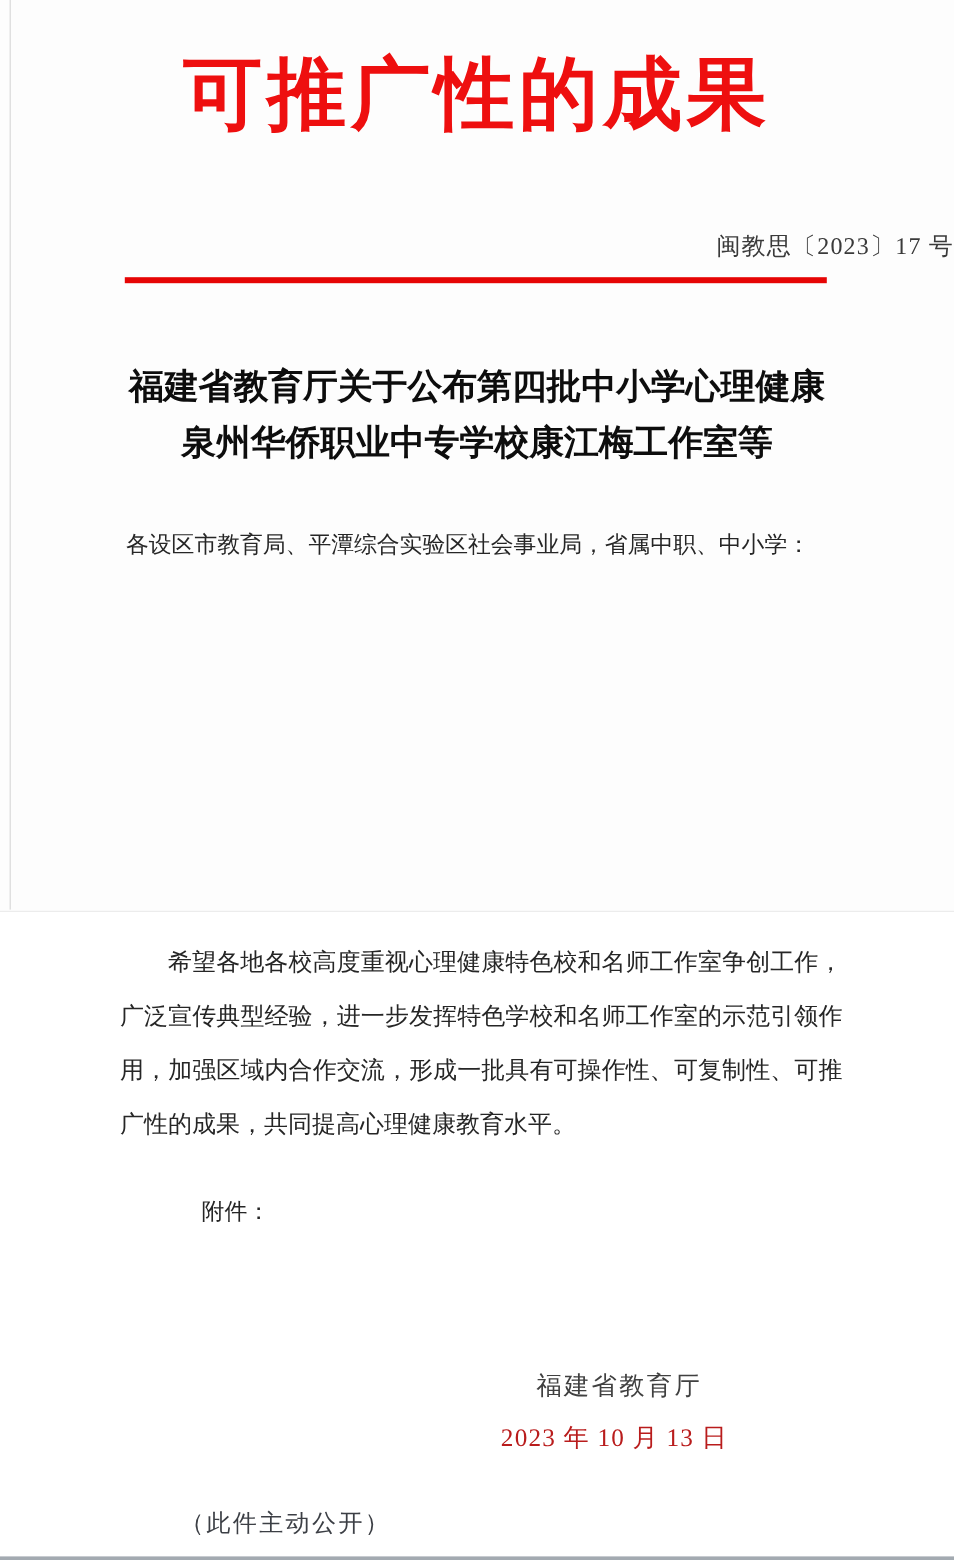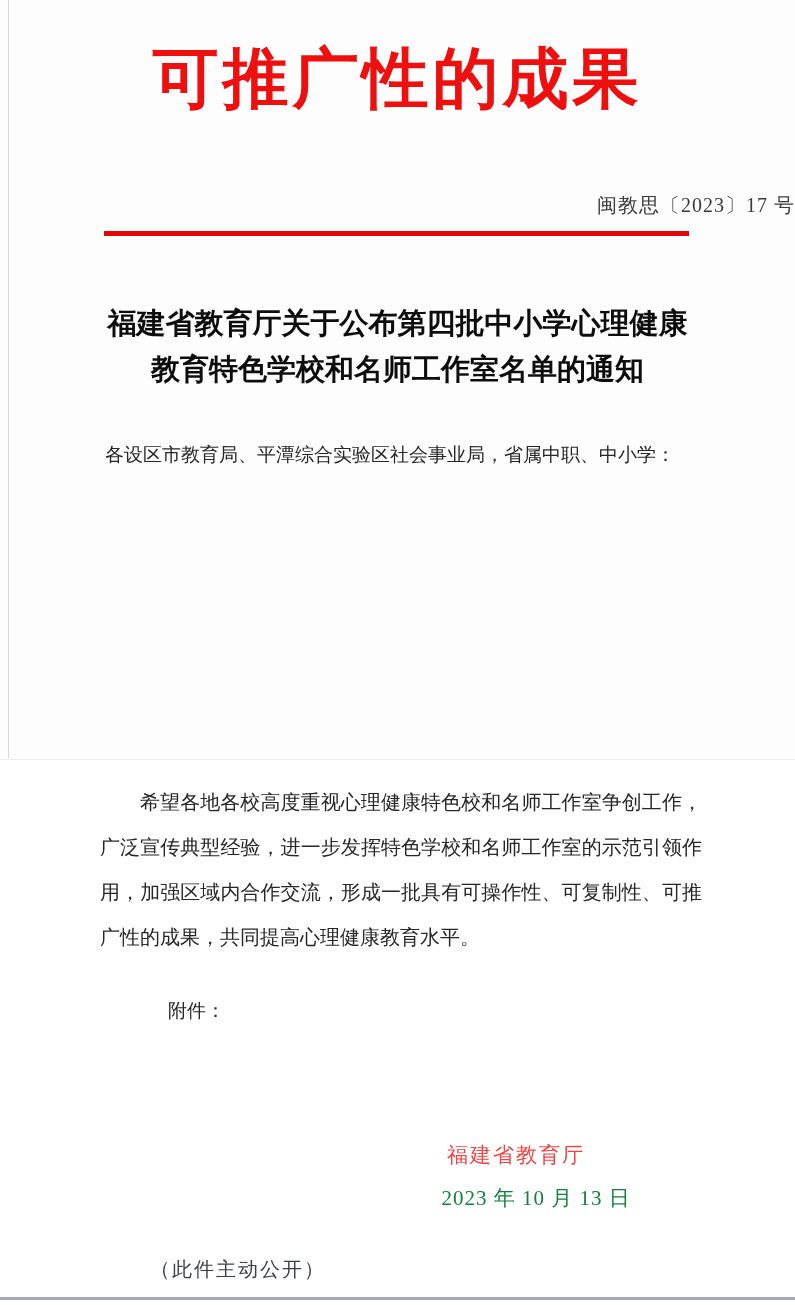--- a/index.html
+++ b/index.html
@@ -106,31 +106,31 @@
     color: #262626;
   }
   .attachments .att-label { white-space: nowrap; margin-left: 18px; }
   .attachments .att-items div { white-space: nowrap; }
   .issuer {
     position: absolute;
     left: 350px; top: 1141px;
     width: 332px;
     text-align: center;
     font-size: 21px;
-    color: #ef4444;
+    color: #404040;
     letter-spacing: 2px;
     white-space: nowrap;
   }
   .issue-date {
     position: absolute;
-    left: 370px; top: 1184px;
+    left: 346px; top: 1184px;
     width: 332px;
     text-align: center;
     font-size: 21px;
-    color: #15803d;
+    color: #b91c1c;
     letter-spacing: 1px;
     white-space: nowrap;
   }
   .footer-note {
     position: absolute;
     left: 150px; top: 1256px;
     font-size: 20px;
     color: #3c3f45;
     letter-spacing: 2px;
     white-space: nowrap;
@@ -146,21 +146,21 @@
   <div class="page-seam"></div>
 
   <div class="header-title">可推广性的成果</div>
 
   <div class="doc-number">闽教思〔2023〕17 号</div>
 
   <div class="red-rule"></div>
 
   <div class="doc-title">
     <div>福建省教育厅关于公布第四批中小学心理健康</div>
-    <div>教育特色学校和名师工作室名单的通知</div>
+    <div>泉州华侨职业中专学校康江梅工作室等</div>
   </div>
 
   <div class="body-1">
     <p class="salutation">各设区市教育局、平潭综合实验区社会事业局，省属中职、中小学：</p>
   </div>
 
   <div class="body-2">
     <p class="para-justify indent">希望各地各校高度重视心理健康特色校和名师工作室争创工作，广泛宣传典型经验，进一步发挥特色学校和名师工作室的示范引领作用，加强区域内合作交流，形成一批具有可操作性、可复制性、可推广性的成果，共同提高心理健康教育水平。</p>
   </div>
 

